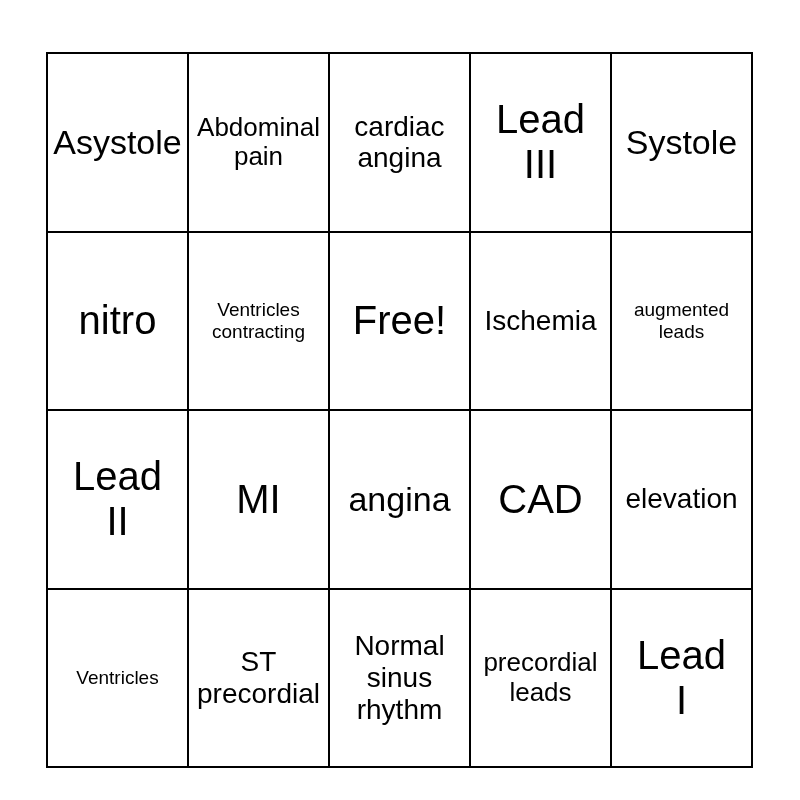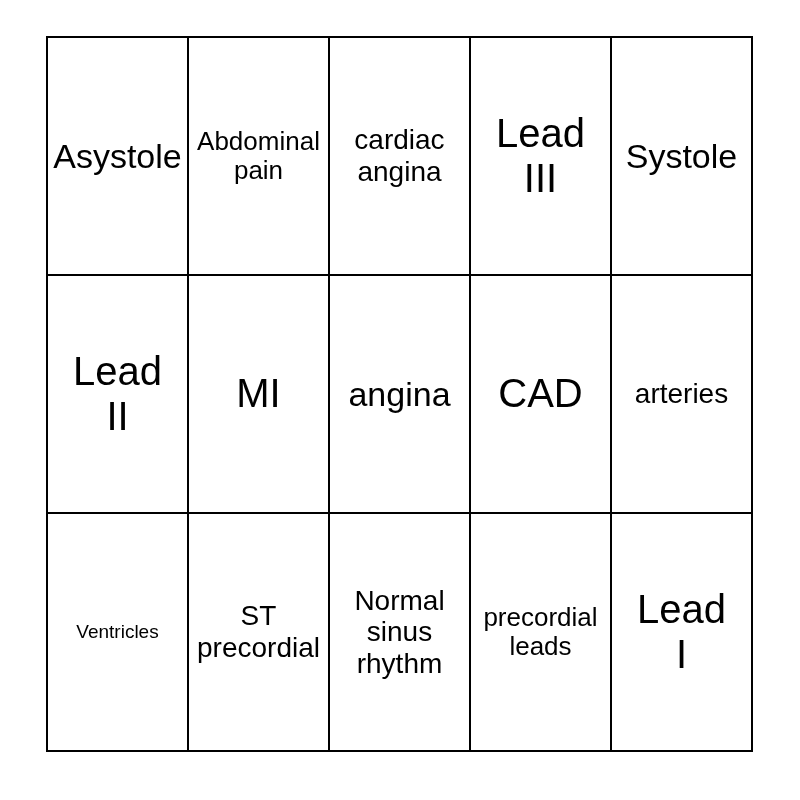--- a/index.html
+++ b/index.html
@@ -11,21 +11,21 @@
     width: 800px;
     height: 800px;
     font-family: "Liberation Sans", sans-serif;
     color: #000000;
     overflow: hidden;
   }
 
   #bingo-card {
     position: absolute;
     left: 46px;
-    top: 36px;
+    top: 52px;
     width: 707px;
     height: 716px;
     box-sizing: border-box;
     border-collapse: collapse;
     table-layout: fixed;
   }
 
   #bingo-card tr { height: 20%; }
 
   #bingo-card td {
@@ -72,34 +72,53 @@
       <td>
           <span class="cell-text fs-xxl">Lead
 III</span>
         </td>
       <td>
           <span class="cell-text fs-lg">Systole</span>
         </td>
     </tr>
     <tr>
       <td>
+          <span class="cell-text fs-xl">nitro</span>
+        </td>
+      <td>
+          <span class="cell-text fs-xs">Ventricles
+contracting</span>
+        </td>
+      <td>
+          <span class="cell-text fs-xl">Free!</span>
+        </td>
+      <td>
+          <span class="cell-text fs-md">Ischemia</span>
+        </td>
+      <td>
+          <span class="cell-text fs-xs">augmented
+leads</span>
+        </td>
+    </tr>
+    <tr>
+      <td>
           <span class="cell-text fs-xxl">Lead
 II</span>
         </td>
       <td>
           <span class="cell-text fs-xl">MI</span>
         </td>
       <td>
           <span class="cell-text fs-lg">angina</span>
         </td>
       <td>
           <span class="cell-text fs-xl">CAD</span>
         </td>
       <td>
-          <span class="cell-text fs-md">arteries</span>
+          <span class="cell-text fs-md">elevation</span>
         </td>
     </tr>
     <tr>
       <td>
           <span class="cell-text fs-xs">Ventricles</span>
         </td>
       <td>
           <span class="cell-text fs-md">ST
 precordial</span>
         </td>

